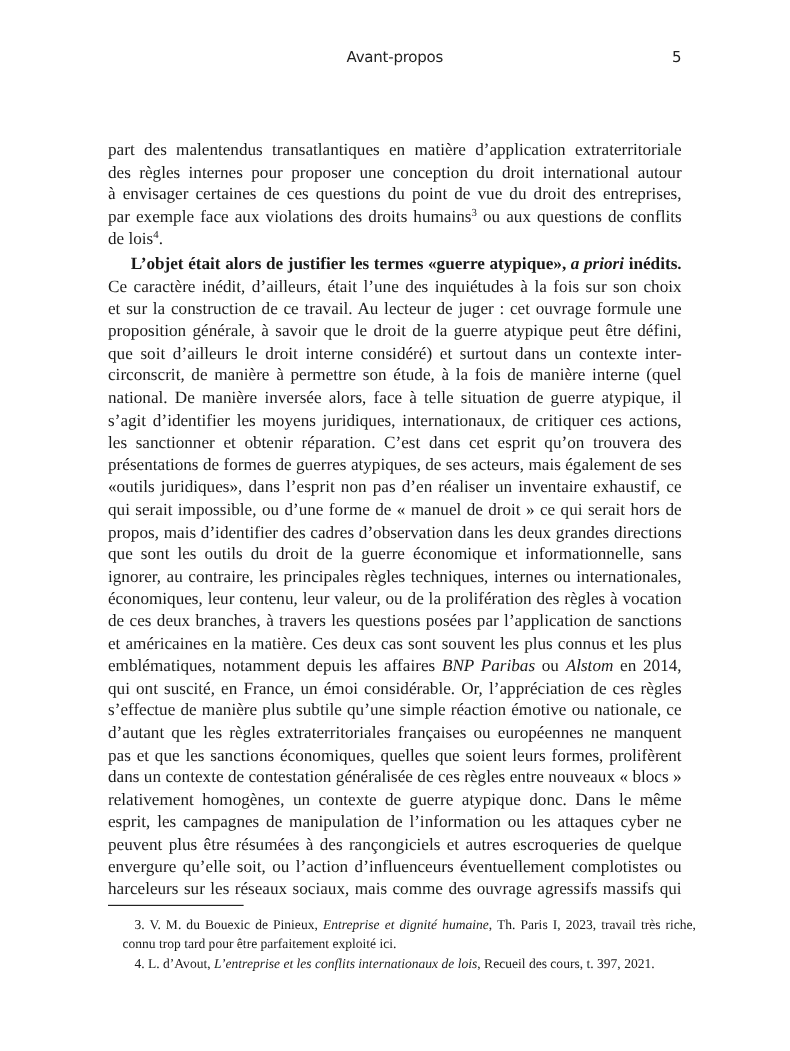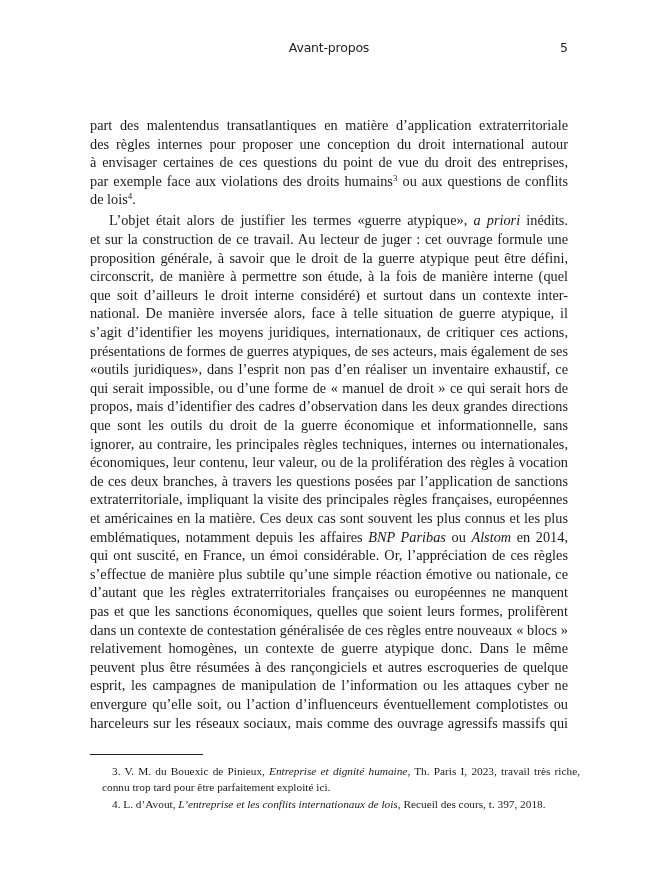--- a/index.html
+++ b/index.html
@@ -60,20 +60,21 @@
       white-space: nowrap;
       text-align: justify;
       text-align-last: justify;
       height: 18.6px;
     }
     .line.last {
       text-align-last: left;
     }
     .line.indent {
       text-indent: 19px;
+      font-weight: bold;
     }
     .para-gap {
       height: 2.5px;
     }
     .sup {
       font-size: 9px;
       vertical-align: 5px;
       line-height: 0;
     }
     em { font-style: italic; }
@@ -124,56 +125,57 @@
       <span class="line">des règles internes pour proposer une conception du droit international autour</span>
       <span class="line">à envisager certaines de ces questions du point de vue du droit des entreprises,</span>
       <span class="line"><span>par exemple face aux violations des droits humains</span><span class="sup">3</span><span> ou aux questions de conflits</span></span>
       <span class="line last"><span>de lois</span><span class="sup">4</span><span>.</span></span>
     </div>
 
     <div class="para-gap"></div>
 
     <div>
       <span class="line indent"><span>L’objet était alors de justifier les termes «guerre atypique», </span><em>a priori</em><span> inédits.</span></span>
+      <span class="line">Ce caractère inédit, d’ailleurs, était l’une des inquiétudes à la fois sur son choix</span>
       <span class="line">et sur la construction de ce travail. Au lecteur de juger : cet ouvrage formule une</span>
       <span class="line">proposition générale, à savoir que le droit de la guerre atypique peut être défini,</span>
+      <span class="line">que soit d’ailleurs le droit interne considéré) et surtout dans un contexte inter-</span>
       <span class="line">circonscrit, de manière à permettre son étude, à la fois de manière interne (quel</span>
-      <span class="line">que soit d’ailleurs le droit interne considéré) et surtout dans un contexte inter-</span>
       <span class="line">national. De manière inversée alors, face à telle situation de guerre atypique, il</span>
       <span class="line">s’agit d’identifier les moyens juridiques, internationaux, de critiquer ces actions,</span>
+      <span class="line">les sanctionner et obtenir réparation. C’est dans cet esprit qu’on trouvera des</span>
       <span class="line">présentations de formes de guerres atypiques, de ses acteurs, mais également de ses</span>
       <span class="line">«outils juridiques», dans l’esprit non pas d’en réaliser un inventaire exhaustif, ce</span>
       <span class="line">qui serait impossible, ou d’une forme de « manuel de droit » ce qui serait hors de</span>
       <span class="line">propos, mais d’identifier des cadres d’observation dans les deux grandes directions</span>
       <span class="line">que sont les outils du droit de la guerre économique et informationnelle, sans</span>
       <span class="line">ignorer, au contraire, les principales règles techniques, internes ou internationales,</span>
       <span class="line">économiques, leur contenu, leur valeur, ou de la prolifération des règles à vocation</span>
       <span class="line">de ces deux branches, à travers les questions posées par l’application de sanctions</span>
-      <span class="line">extraterritoriale, impliquant la visite des principales règles françaises, européennes</span>
       <span class="line">et américaines en la matière. Ces deux cas sont souvent les plus connus et les plus</span>
       <span class="line"><span>emblématiques, notamment depuis les affaires </span><em>BNP Paribas</em><span> ou </span><em>Alstom</em><span> en 2014,</span></span>
       <span class="line">qui ont suscité, en France, un émoi considérable. Or, l’appréciation de ces règles</span>
       <span class="line">s’effectue de manière plus subtile qu’une simple réaction émotive ou nationale, ce</span>
       <span class="line">d’autant que les règles extraterritoriales françaises ou européennes ne manquent</span>
       <span class="line">pas et que les sanctions économiques, quelles que soient leurs formes, prolifèrent</span>
       <span class="line">dans un contexte de contestation généralisée de ces règles entre nouveaux « blocs »</span>
       <span class="line">relativement homogènes, un contexte de guerre atypique donc. Dans le même</span>
+      <span class="line">esprit, les campagnes de manipulation de l’information ou les attaques cyber ne</span>
       <span class="line">peuvent plus être résumées à des rançongiciels et autres escroqueries de quelque</span>
-      <span class="line">esprit, les campagnes de manipulation de l’information ou les attaques cyber ne</span>
       <span class="line">envergure qu’elle soit, ou l’action d’influenceurs éventuellement complotistes ou</span>
       <span class="line">harceleurs sur les réseaux sociaux, mais comme des ouvrage agressifs massifs qui</span>
     </div>
   </div>
 
   <div class="footnote-rule"></div>
 
   <div class="footnotes">
     <div>
       <span class="fn-line just indent"><span>3.</span><span> V. M. du Bouexic de Pinieux, </span><em>Entreprise et dignité humaine</em><span>, Th. Paris I, 2023, travail très riche,</span></span>
       <span class="fn-line">connu trop tard pour être parfaitement exploité ici.</span>
     </div>
     <div class="fn-gap"></div>
     <div>
-      <span class="fn-line indent"><span>4.</span><span> L. d’Avout, </span><em>L’entreprise et les conflits internationaux de lois</em><span>, Recueil des cours, t. 397, 2018.</span></span>
+      <span class="fn-line indent"><span>4.</span><span> L. d’Avout, </span><em>L’entreprise et les conflits internationaux de lois</em><span>, Recueil des cours, t. 397, 2021.</span></span>
     </div>
   </div>
 
 </div>
 
 </body></html>

